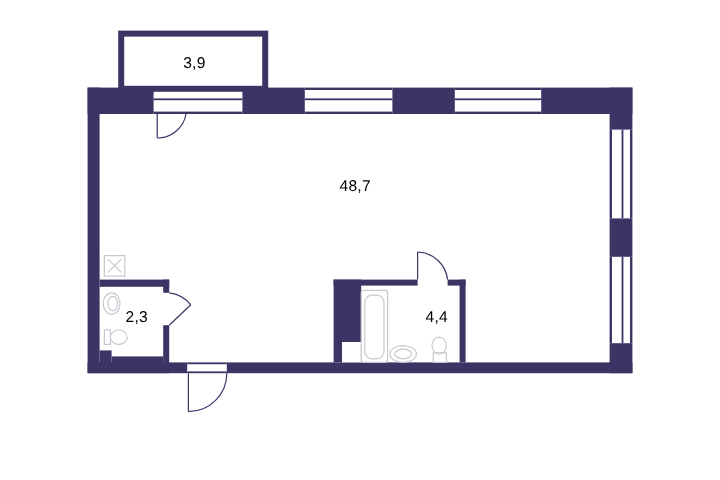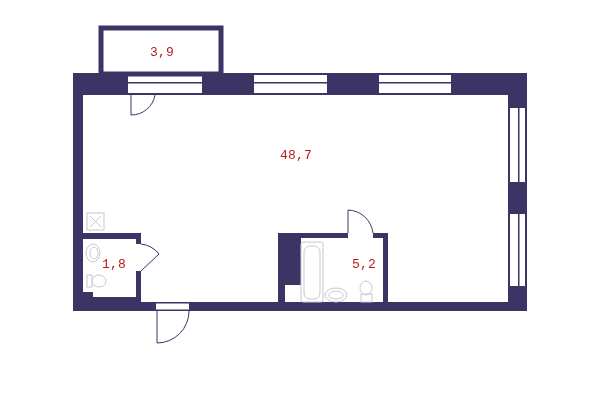--- a/index.html
+++ b/index.html
@@ -1,18 +1,18 @@
 <!DOCTYPE html>
 <html><head>
   <meta charset="utf-8">
   <style>
     html, body { margin: 0; padding: 0; background: #ffffff; }
     body { width: 600px; height: 400px; position: relative; overflow: hidden; font-family: "Liberation Sans", sans-serif; }
     #plan { position: absolute; left: 0; top: 0; width: 600px; height: 400px; }
-    .label { position: absolute; font-size: 13px; color: #b91c1c; font-family: Liberation Mono, monospace; letter-spacing: 0.2px; transform: translate(-50%, -50%); white-space: nowrap; }
+    .label { position: absolute; font-size: 13px; color: #000000; font-family: Liberation Sans, sans-serif; letter-spacing: 0.2px; transform: translate(-50%, -50%); white-space: nowrap; }
   </style>
 </head>
 <body>
 
 <div>
   <svg id="plan" viewBox="0 0 600 400">
 
     <g>
       <rect x="101" y="28" width="120" height="46" fill="#ffffff" stroke="#3d3466" stroke-width="5"></rect>
     </g>
@@ -116,15 +116,15 @@
     </g>
 
     <g fill="none" stroke="#c8c8d0" stroke-width="1">
       <ellipse cx="366" cy="288" rx="6" ry="7"></ellipse>
       <rect x="361" y="294" width="11" height="8"></rect>
     </g>
   </svg>
 
   <span class="label" style="left:162px; top:52px;">3,9</span>
   <span class="label" style="left:296px; top:155px;">48,7</span>
-  <span class="label" style="left:114px; top:264px;">1,8</span>
-  <span class="label" style="left:364px; top:264px;">5,2</span>
+  <span class="label" style="left:114px; top:264px;">2,3</span>
+  <span class="label" style="left:364px; top:264px;">4,4</span>
 </div>
 
 </body></html>

